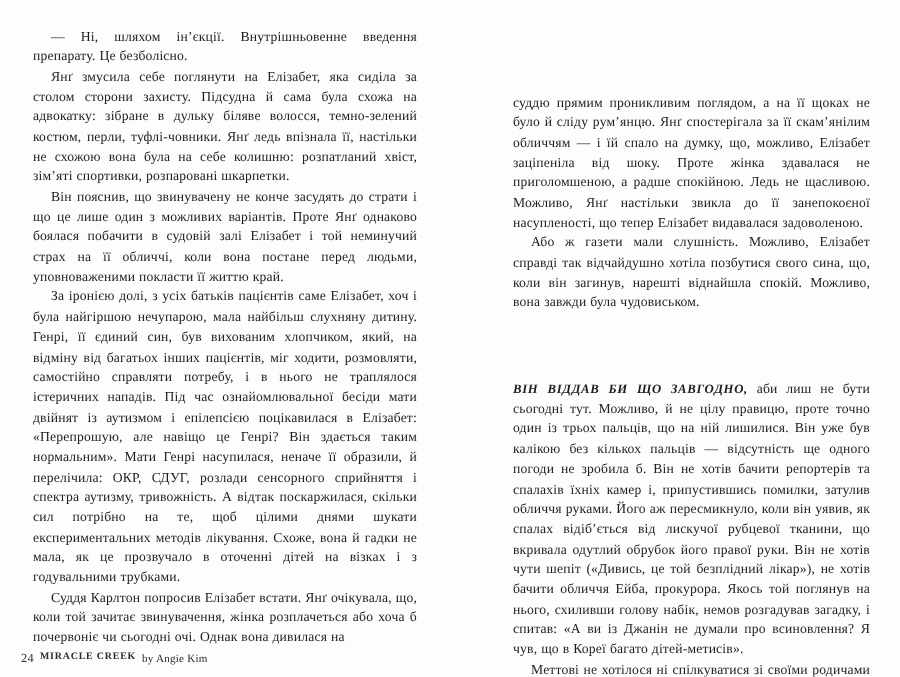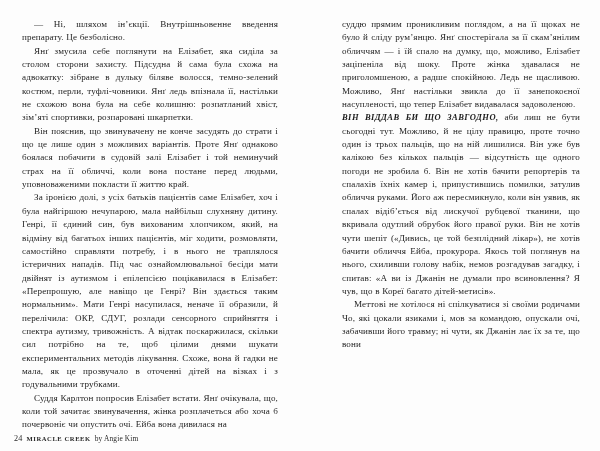--- a/index.html
+++ b/index.html
@@ -56,20 +56,21 @@
     -webkit-font-smoothing: antialiased;
   }
 
   .body-text p {
     margin: 0;
     text-indent: 12px;
   }
 
   .body-text p.no-indent {
     text-indent: 0;
+    margin-top: 44px;
   }
 
   .chapter-heading {
     text-align: center;
     font-size: 10.4px;
     letter-spacing: 1.05px;
     color: #1d1d1d;
     margin: 0;
     padding: 27px 0 17px 0;
     font-variant: normal;
@@ -81,21 +82,21 @@
     font-size: 8.5px;
     letter-spacing: 0.45px;
     font-weight: bold;
   }
 
   .footer {
     position: absolute;
     left: 14px;
     bottom: 8px;
     display: flex;
-    align-items: center;
+    align-items: flex-start;
     gap: 4px;
     font-size: 7.6px;
     color: #2a2a2a;
     white-space: nowrap;
   }
 
   .footer .folio {
     font-size: 8.2px;
     letter-spacing: 0.2px;
   }
@@ -117,33 +118,34 @@
 
 <div class="page">
   <div class="spread">
 
     <div class="column col-left">
       <div class="body-text">
         <p>— Ні, шляхом ін’єкції. Внутрішньовенне введення препарату. Це безболісно.</p>
         <p>Янґ змусила себе поглянути на Елізабет, яка сиділа за столом сторони захисту. Підсудна й сама була схожа на адвокатку: зібране в дульку біляве волосся, темно-зелений костюм, перли, туфлі-човники. Янґ ледь впізнала її, настільки не схожою вона була на себе колишню: розпатланий хвіст, зім’яті спортивки, розпаровані шкарпетки.</p>
         <p>Він пояснив, що звинувачену не конче засудять до страти і що це лише один з можливих варіантів. Проте Янґ однаково боялася побачити в судовій залі Елізабет і той неминучий страх на її обличчі, коли вона постане перед людьми, уповноваженими покласти її життю край.</p>
         <p>За іронією долі, з усіх батьків пацієнтів саме Елізабет, хоч і була найгіршою нечупарою, мала найбільш слухняну дитину. Генрі, її єдиний син, був вихованим хлопчиком, який, на відміну від багатьох інших пацієнтів, міг ходити, розмовляти, самостійно справляти потребу, і в нього не траплялося істеричних нападів. Під час ознайомлювальної бесіди мати двійнят із аутизмом і епілепсією поцікавилася в Елізабет: «Перепрошую, але навіщо це Генрі? Він здається таким нормальним». Мати Генрі насупилася, неначе її образили, й перелічила: ОКР, СДУГ, розлади сенсорного сприйняття і спектра аутизму, тривожність. А відтак поскаржилася, скільки сил потрібно на те, щоб цілими днями шукати експериментальних методів лікування. Схоже, вона й гадки не мала, як це прозвучало в оточенні дітей на візках і з годувальними трубками.</p>
-        <p>Суддя Карлтон попросив Елізабет встати. Янґ очікувала, що, коли той зачитає звинувачення, жінка розплачеться або хоча б почервоніє чи опустить очі. Ейба вона дивилася на</p>
+        <p>Суддя Карлтон попросив Елізабет встати. Янґ очікувала, що, коли той зачитає звинувачення, жінка розплачеться або хоча б почервоніє чи сьогодні очі. Однак вона дивилася на</p>
       </div>
 
       <div class="footer">
         <span class="folio">24</span>
         <span class="booktitle">MIRACLE CREEK</span>
         <span class="byline">by Angie Kim</span>
       </div>
     </div>
 
     <div class="column col-right">
       <div class="body-text">
         <p class="no-indent">суддю прямим проникливим поглядом, а на її щоках не було й сліду рум’янцю. Янґ спостерігала за її скам’янілим обличчям — і їй спало на думку, що, можливо, Елізабет заціпеніла від шоку. Проте жінка здавалася не приголомшеною, а радше спокійною. Ледь не щасливою. Можливо, Янґ настільки звикла до її занепокоєної насупленості, що тепер Елізабет видавалася задоволеною.</p>
+        <p>Або ж газети мали слушність. Можливо, Елізабет справді так відчайдушно хотіла позбутися свого сина, що, коли він загинув, нарешті віднайшла спокій. Можливо, вона завжди була чудовиськом.</p>
       </div>
 
 
       <div class="body-text">
         <p class="no-indent"><span class="opening-caps">ВІН ВІДДАВ БИ ЩО ЗАВГОДНО,</span><span> аби лиш не бути сьогодні тут. Можливо, й не цілу правицю, проте точно один із трьох пальців, що на ній лишилися. Він уже був калікою без кількох пальців — відсутність ще одного погоди не зробила б. Він не хотів бачити репортерів та спалахів їхніх камер і, припустившись помилки, затулив обличчя руками. Його аж пересмикнуло, коли він уявив, як спалах відіб’ється від лискучої рубцевої тканини, що вкривала одутлий обрубок його правої руки. Він не хотів чути шепіт («Дивись, це той безплідний лікар»), не хотів бачити обличчя Ейба, прокурора. Якось той поглянув на нього, схиливши голову набік, немов розгадував загадку, і спитав: «А ви із Джанін не думали про всиновлення? Я чув, що в Кореї багато дітей-метисів».</span></p>
         <p>Меттові не хотілося ні спілкуватися зі своїми родичами Чо, які цокали язиками і, мов за командою, опускали очі, забачивши його травму; ні чути, як Джанін лає їх за те, що вони</p>
       </div>
     </div>
 
   </div>

